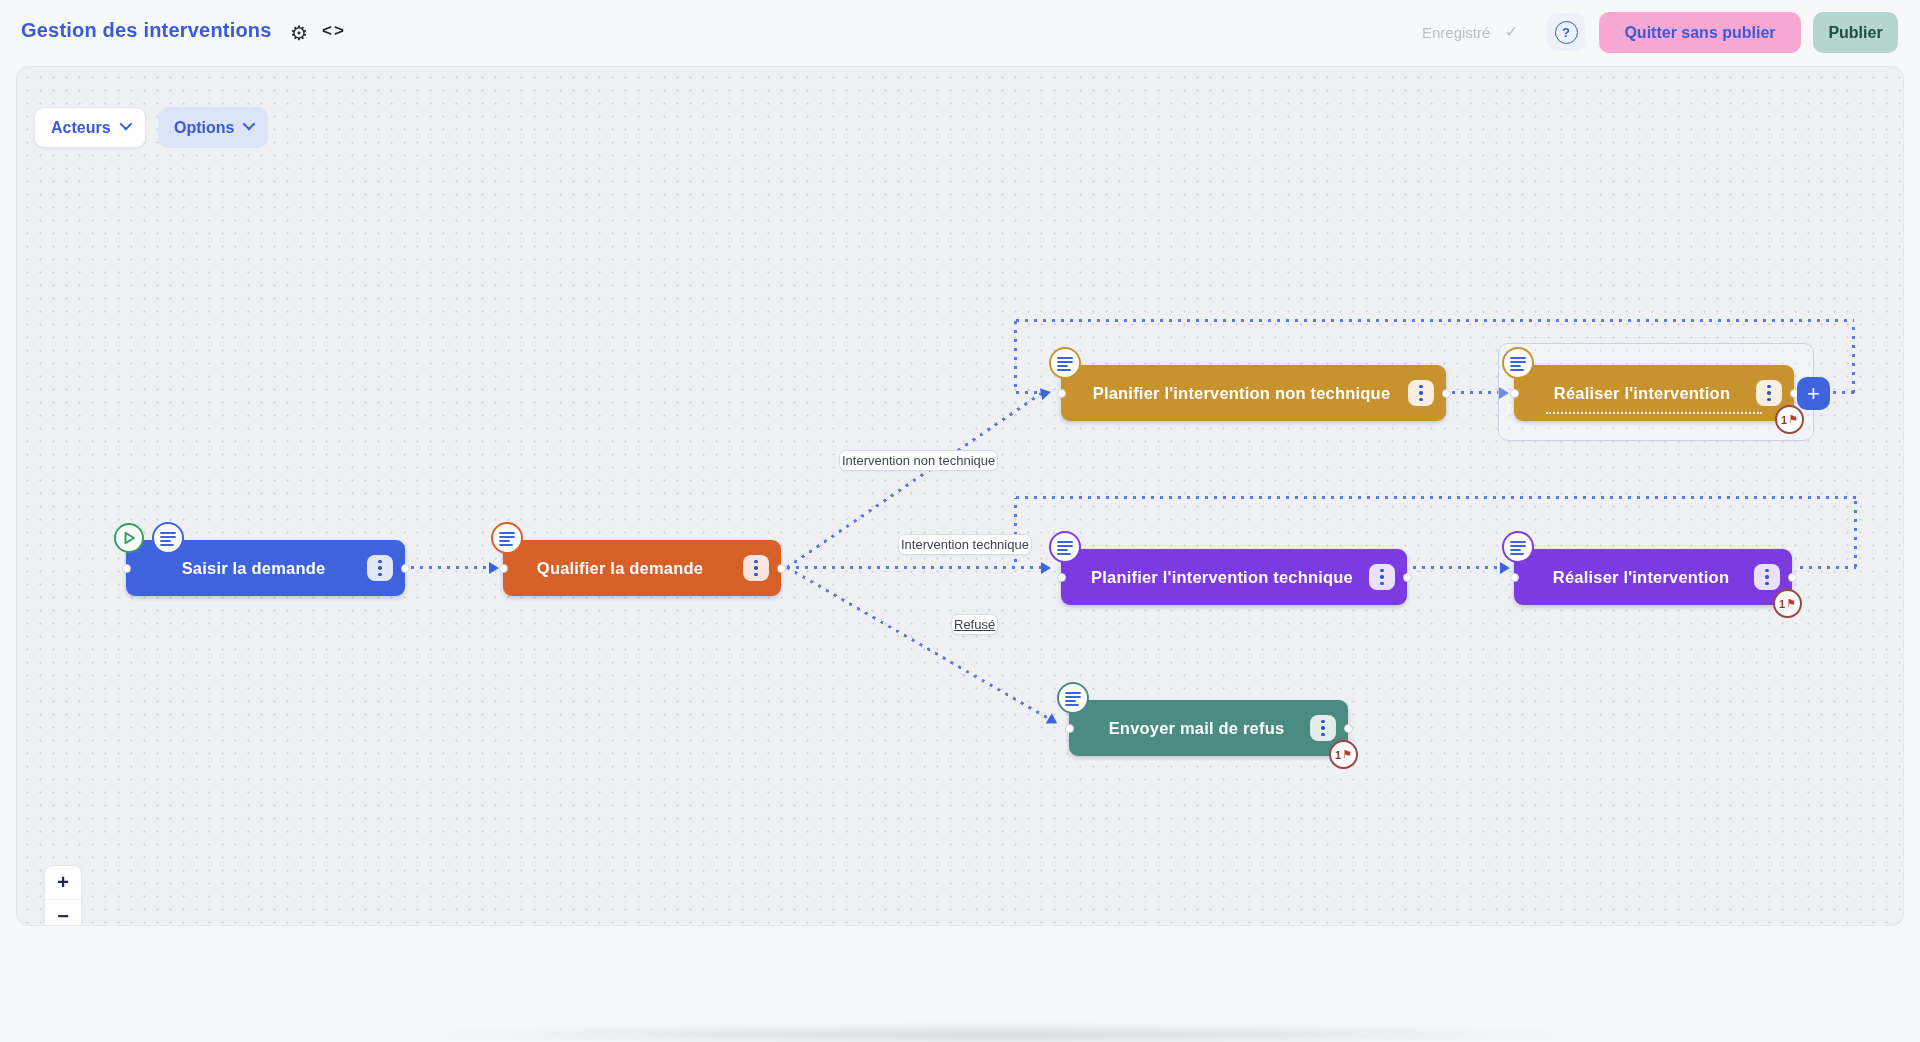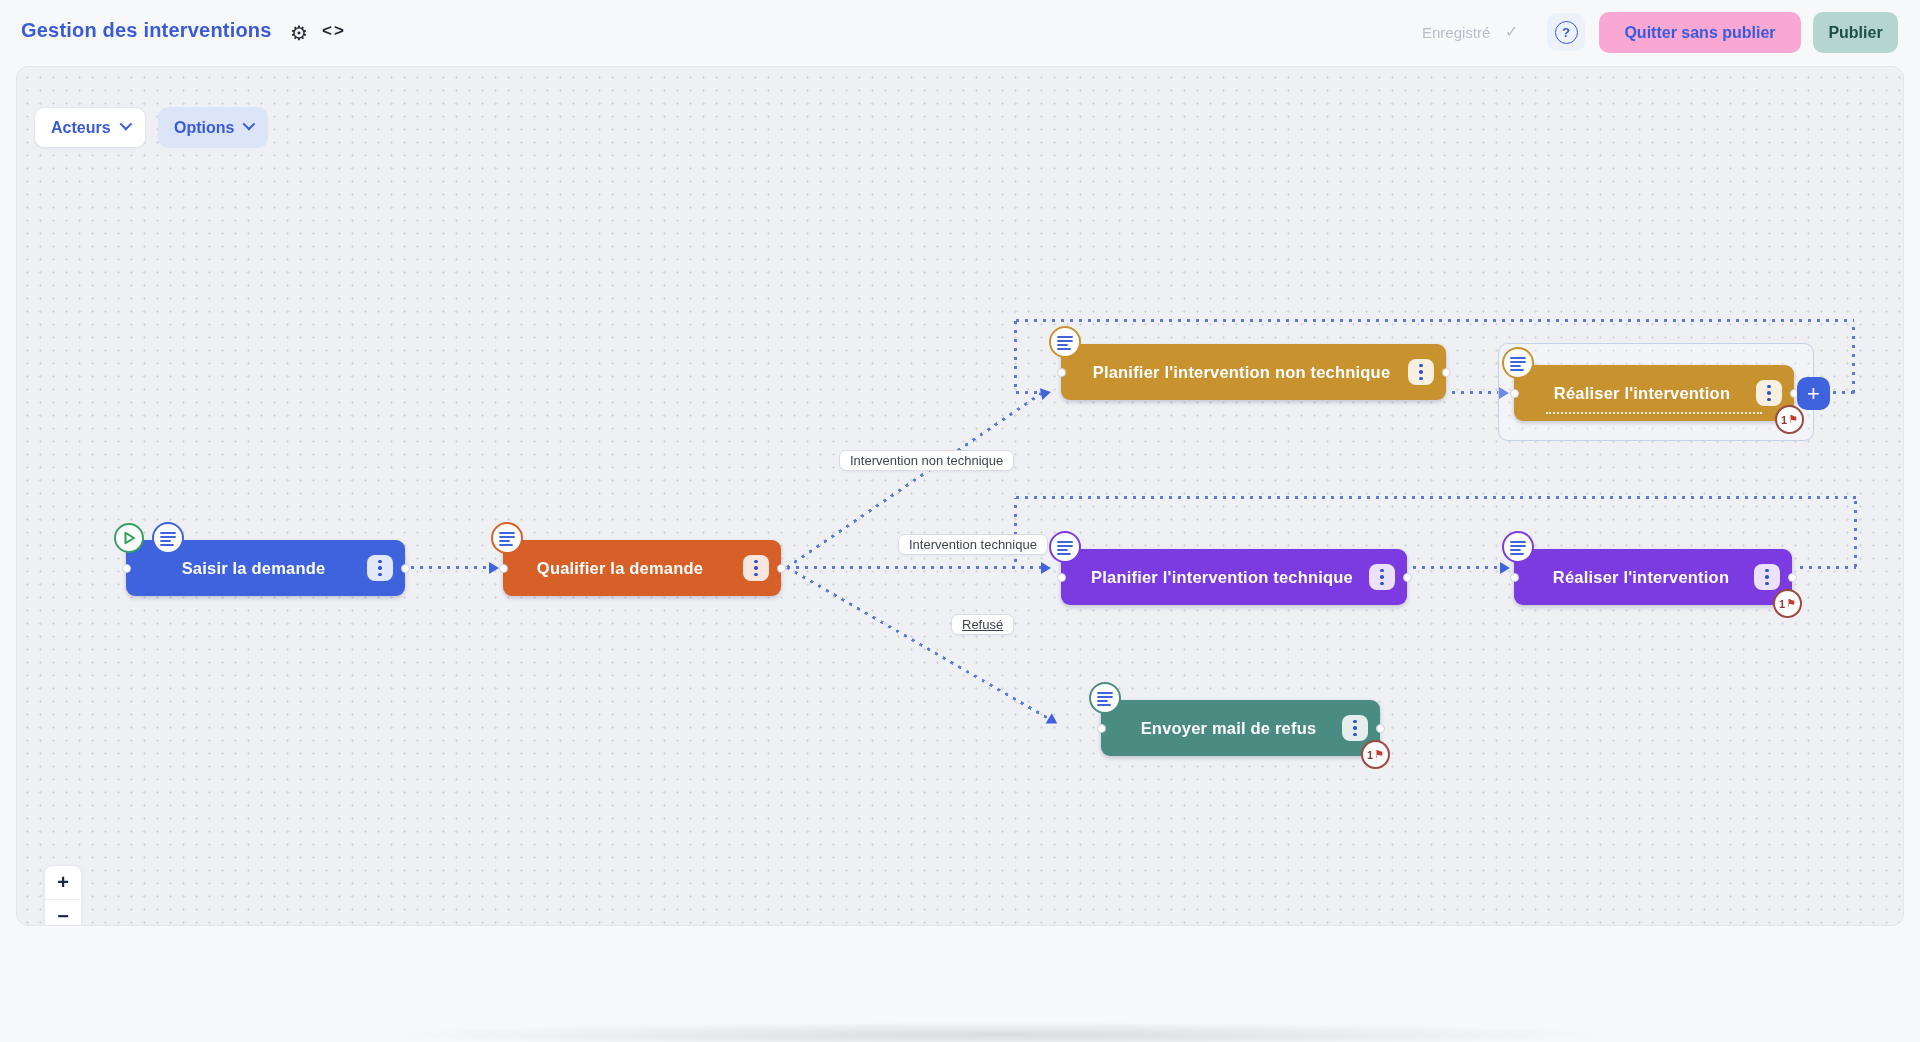--- a/index.html
+++ b/index.html
@@ -30,30 +30,30 @@
   .actors { left:33px; background:#ffffff; border:1px solid #e2e5ec; color:#3a5bd9; font-weight:600; box-shadow:0 1px 2px rgba(40,50,90,.05); }
   .options { left:157px; background:#dce5f7; border:none; color:#3a5bd9; font-weight:700; }
   .chev { width:9px; height:9px; border-right:2.2px solid #3a5bd9; border-bottom:2.2px solid #3a5bd9; transform:rotate(45deg) translateY(-2px); margin-top:-4px; }
 
   
   .eh { position:absolute; height:3px; background-image:repeating-linear-gradient(90deg,#5b79d6 0 3px,transparent 3px 9px); }
   .ev { position:absolute; width:3px;  background-image:repeating-linear-gradient(0deg,#5b79d6 0 3px,transparent 3px 9px); }
   .ed { position:absolute; height:3px; background-image:repeating-linear-gradient(90deg,#5b79d6 0 3px,transparent 3px 9px); transform-origin:left center; }
   .arrow { position:absolute; width:0; height:0; border-top:6px solid transparent; border-bottom:6px solid transparent; border-left:10px solid #3e63dd; }
 
-  .edge-pill { position:absolute; background:#ffffff; border:1px solid #d8dbe3; border-radius:7px; padding:2px 10px; font-size:13px; color:#3f4450; white-space:nowrap; box-shadow:0 1px 2px rgba(40,50,90,.05); z-index:5; }
+  .edge-pill { position:absolute; background:#ffffff; border:1px solid #d8dbe3; border-radius:7px; padding:2px 2px; font-size:13px; color:#3f4450; white-space:nowrap; box-shadow:0 1px 2px rgba(40,50,90,.05); z-index:5; }
 
   
   .node { position:absolute; height:56px; border-radius:9px; display:flex; align-items:center; padding-left:20px; box-shadow:0 2px 4px rgba(30,40,90,.22); z-index:4; cursor:pointer; }
   .node .lbl { flex:1; text-align:center; color:#ffffff; font-size:16.5px; font-weight:700; letter-spacing:.2px; }
   .blue   { background:#3e63dd; }
   .orange { background:#d75f28; }
   .gold   { background:#c8922e; }
   .purple { background:#7c3be0;margin-top:9px; }
-  .teal   { background:#4a8b82;margin-left:32px; }
+  .teal   { background:#4a8b82; }
 
   .kebab { width:26px; height:26px; margin:0 12px 0 6px; border-radius:8px; background:rgba(255,255,255,.85); display:flex; flex-direction:column; align-items:center; justify-content:center; gap:3px; cursor:pointer; flex:0 0 auto; }
   .kebab i { width:3.5px; height:3.5px; border-radius:50%; background:#2f54c7; }
 
   .port { position:absolute; width:9px; height:9px; border-radius:50%; background:#ffffff; border:1px solid #cdd2de; top:50%; margin-top:-4.5px; z-index:6; }
   .port.pl { left:-4.5px; } .port.pr { right:-4.5px; }
 
   .badge { position:absolute; width:32px; height:32px; border-radius:50%; background:#ffffff; display:flex; align-items:center; justify-content:center; top:-18px; z-index:7; }
   .b-doc  { left:-12px; border:2px solid #888; }
   .doc-blue   { border-color:#3e63dd; } .doc-orange { border-color:#d75f28; }
@@ -175,21 +175,21 @@
     <span class="lbl">Qualifier la demande</span>
     <div class="kebab">
           <i></i>
           <i></i>
           <i></i>
         </div>
     <div class="port pl"></div>
     <div class="port pr"></div>
   </div>
 
-  <div class="node gold" style="left:1060px; top:343px; width:385px;">
+  <div class="node gold" style="left:1060px; top:364px; width:385px;">
     <div class="badge b-doc doc-gold">
       <svg width="16" height="16" viewBox="0 0 16 16" stroke="#3e63dd" stroke-width="1.8" stroke-linecap="round">
             <line x1="1" y1="3" x2="15" y2="3"></line>
             <line x1="1" y1="7" x2="15" y2="7"></line>
             <line x1="1" y1="11" x2="10" y2="11"></line>
             <line x1="1" y1="15" x2="13" y2="15"></line>
           </svg>
     </div>
     <span class="lbl">Planifier l'intervention non technique</span>
     <div class="kebab">

